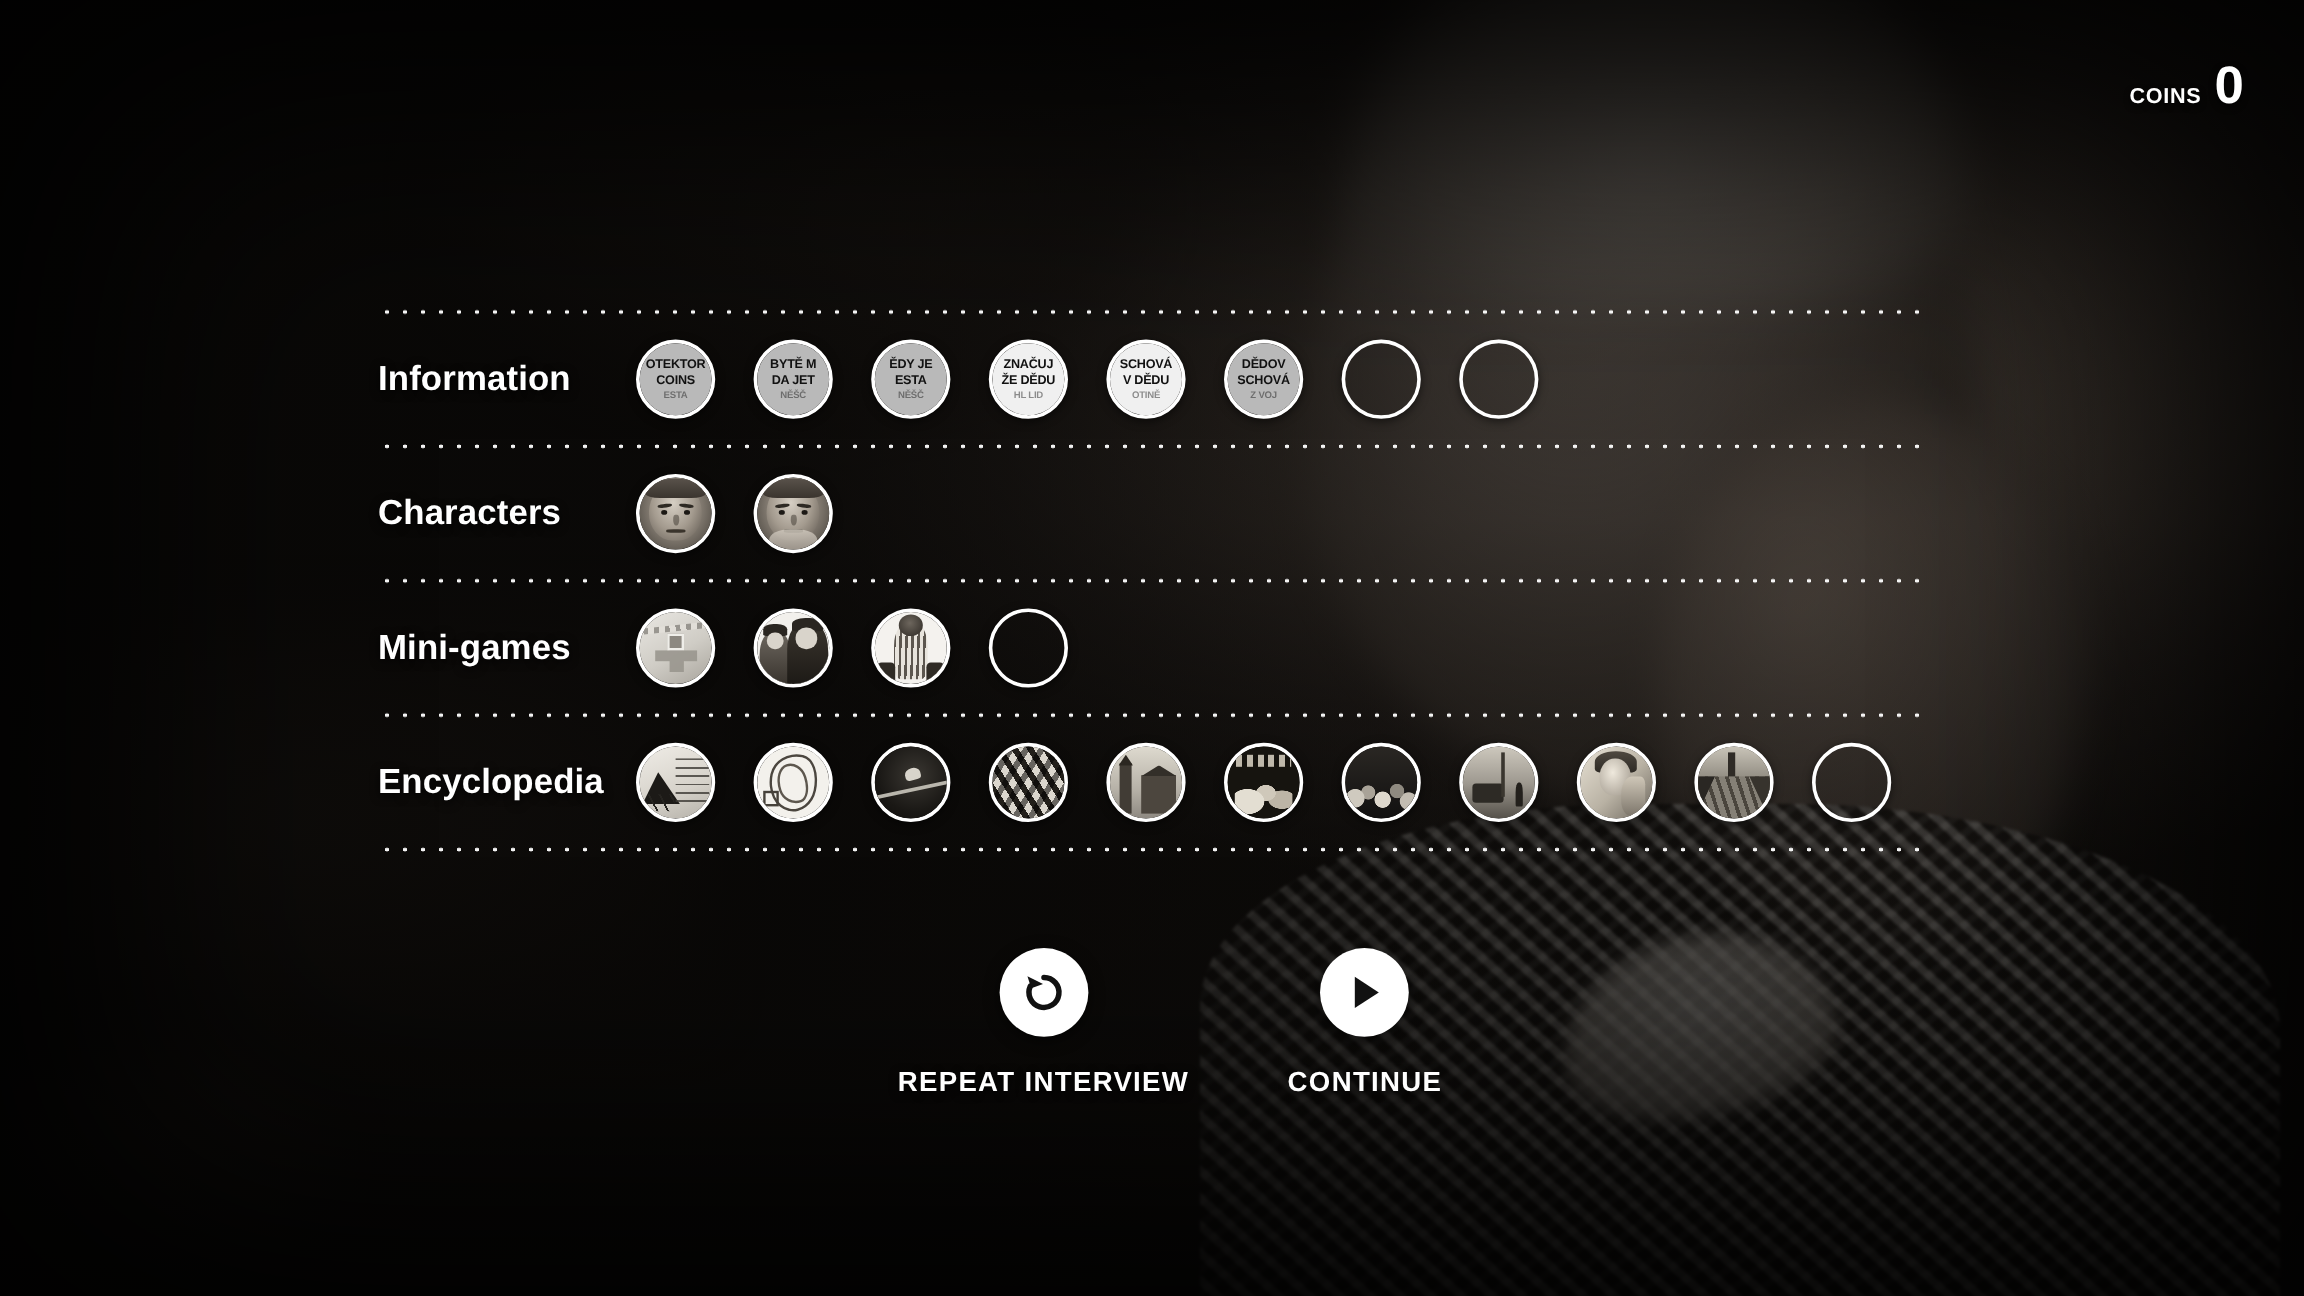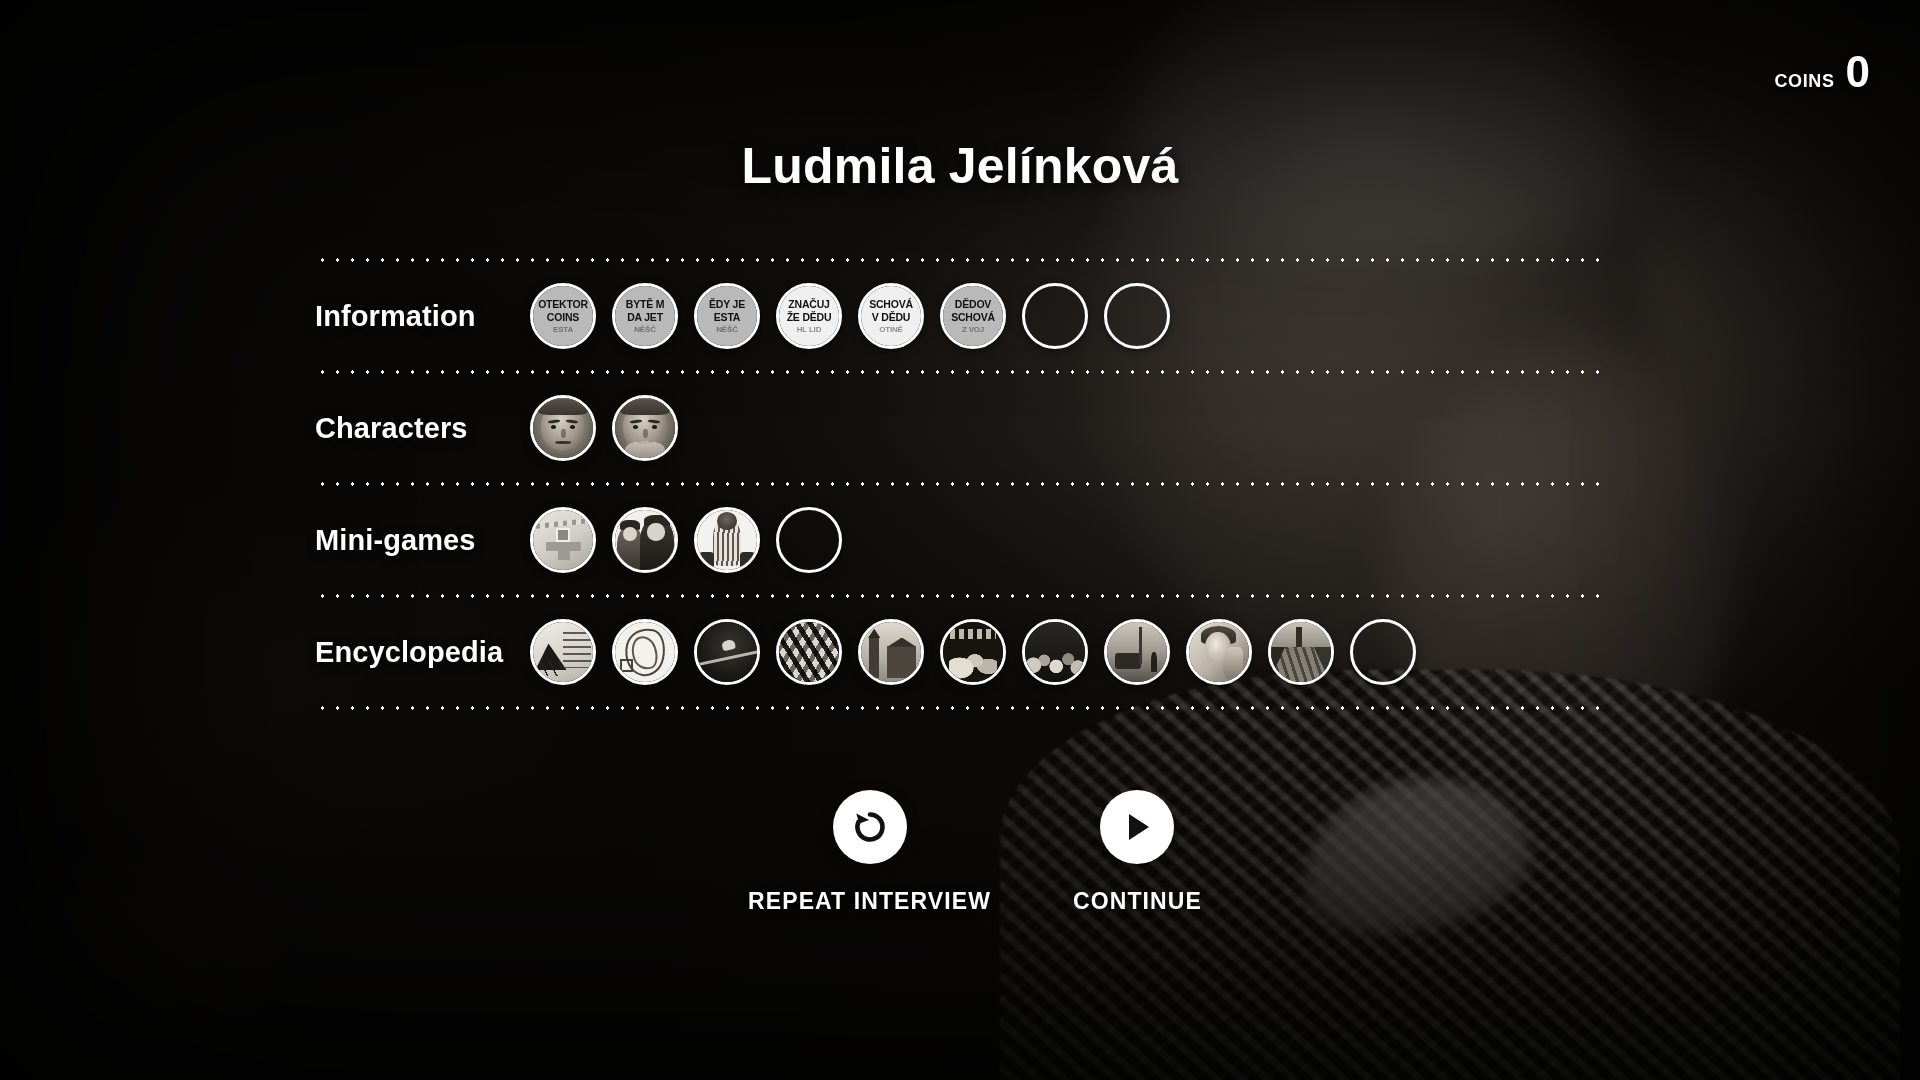--- a/index.html
+++ b/index.html
@@ -132,21 +132,21 @@
     display:flex; align-items:center;
     min-height:108px;
     padding:8px 0;
   }
   .row-label {
     width:215px; flex:none;
     font-size:29px; font-weight:bold; color:#fff;
     text-shadow:0 2px 8px rgba(0,0,0,.9);
     letter-spacing:.1px;
   }
-  .row-items { display:flex; align-items:center; gap:16px; }
+  .row-items { display:flex; align-items:center; gap:32px; }
 
   .slot {
     width:66px; height:66px; border-radius:50%;
     border:3px solid #fff;
     flex:none; overflow:hidden; position:relative;
     background:transparent;
     box-shadow:0 2px 8px rgba(0,0,0,.55);
   }
   .slot.empty { background:transparent; }
 
@@ -465,21 +465,20 @@
   <div class="bg-layer bg-scrim"></div>
   <div class="bg-layer bg-vignette"></div>
 
   <div id="ui">
 
     <div class="coins">
       <span class="coins-label">COINS</span>
       <span class="coins-value">0</span>
     </div>
 
-    <div class="title">Ludmila Jelínková</div>
 
     <div class="rows" id="rows-container">
         <div class="divider"></div>
         <div class="row">
       <div class="row-label">Information</div>
       <div class="row-items">
             <div class="slot">
               <div class="card-art dim">
                 <div class="card-line">OTEKTOR</div>
                 <div class="card-line">COINS</div>

